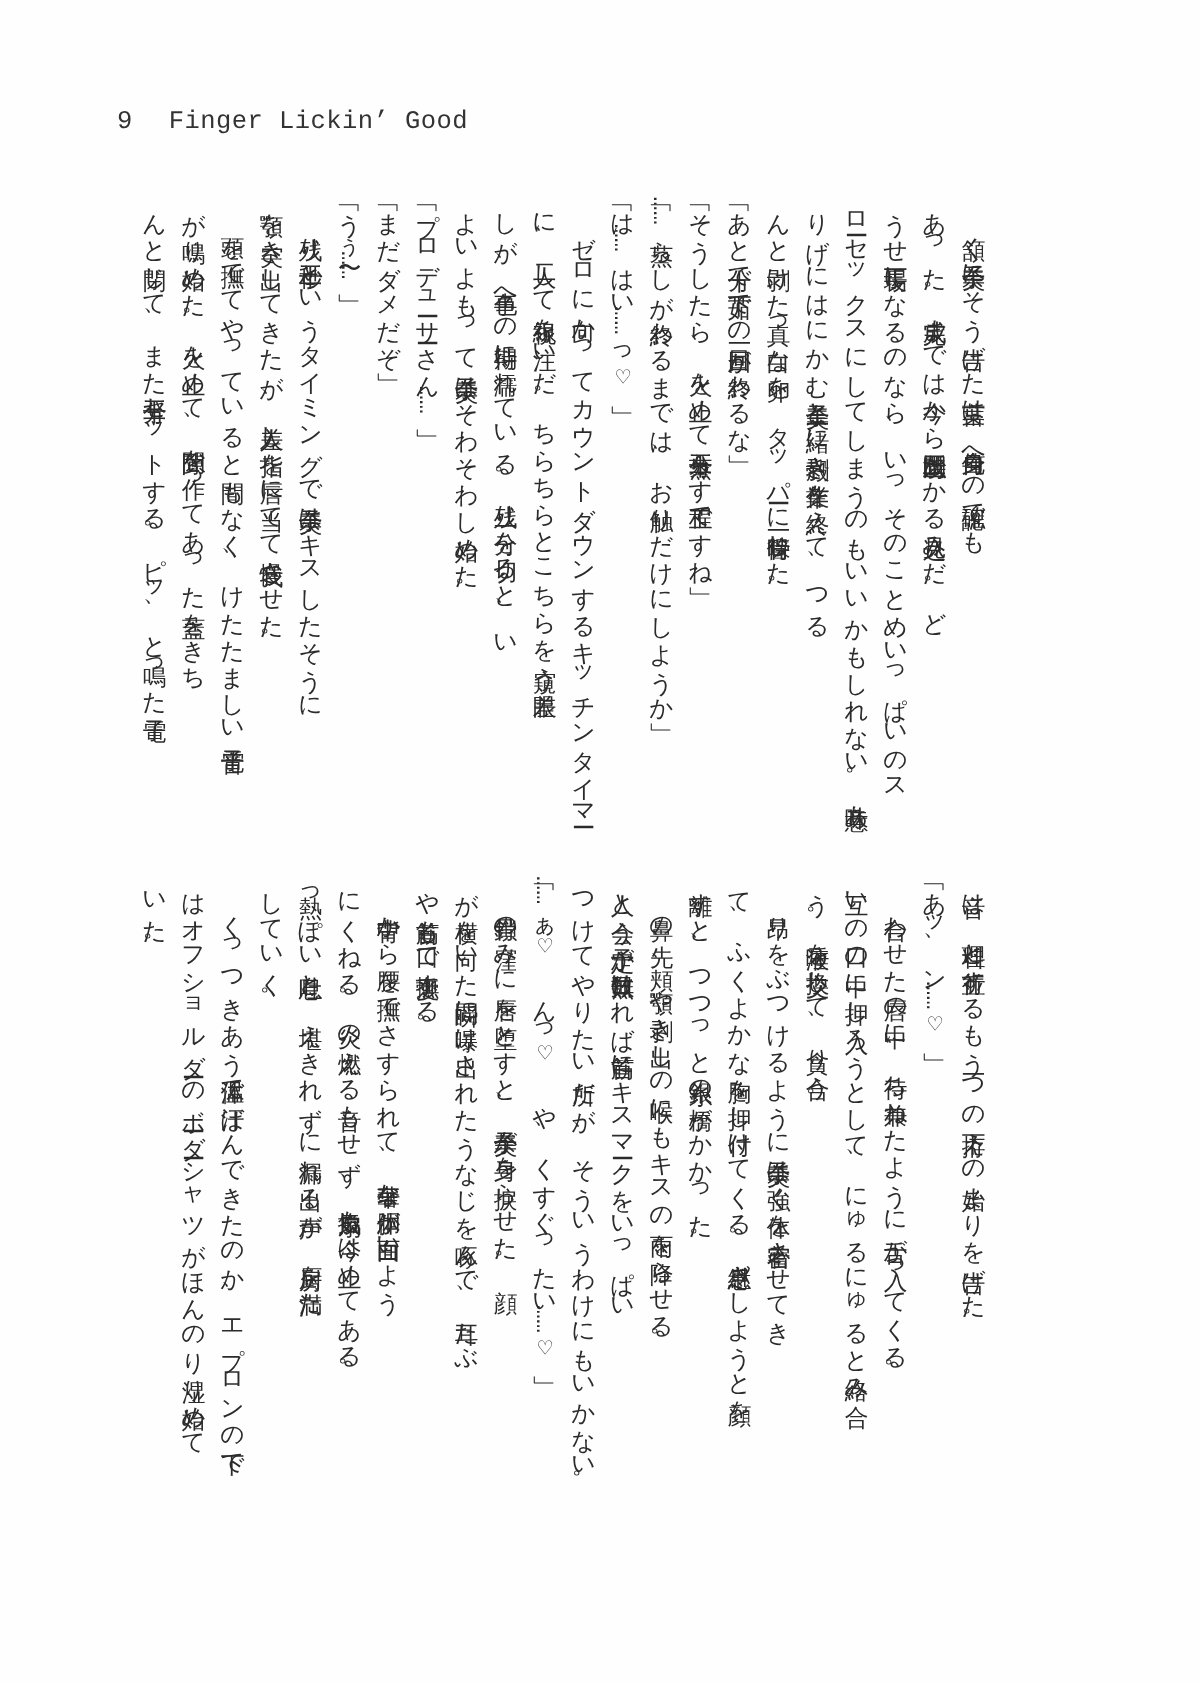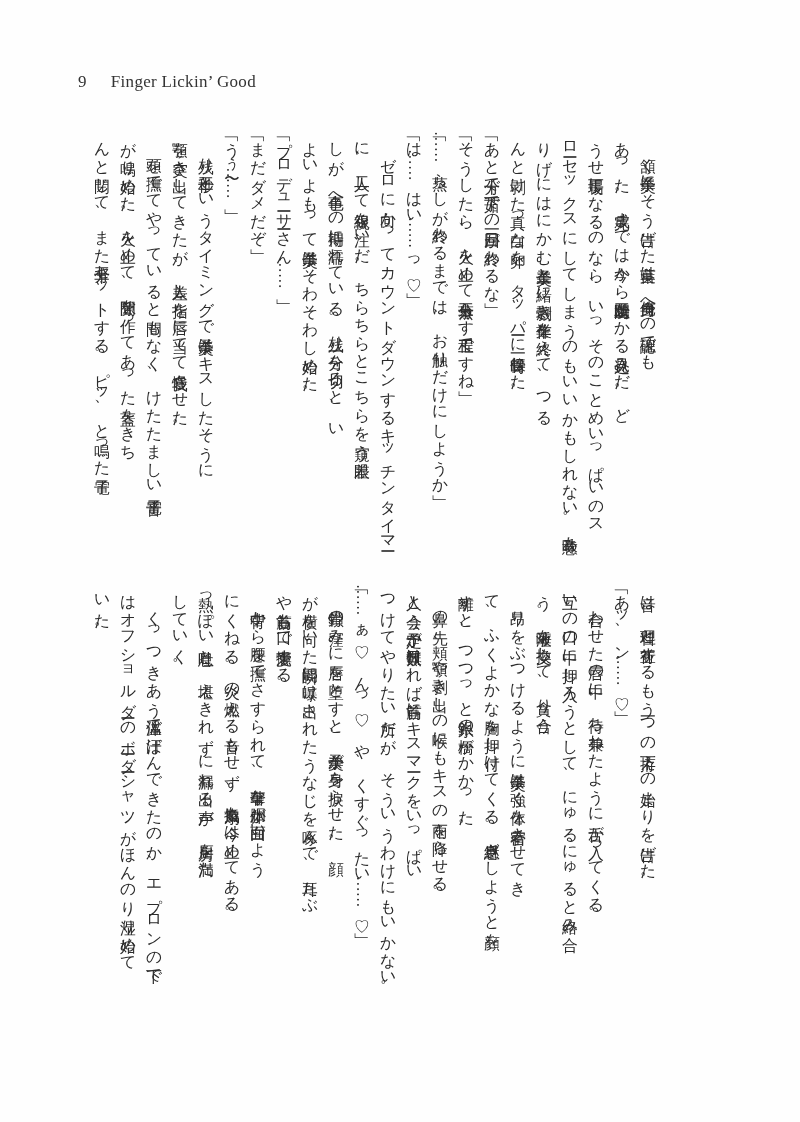--- a/index.html
+++ b/index.html
@@ -6,21 +6,21 @@
     margin: 0;
     padding: 0;
     background: #ffffff;
   }
   .page {
     position: relative;
     width: 800px;
     height: 1122px;
     background: #fefefe;
     overflow: hidden;
-    font-family: Liberation Serif, serif;
+    font-family: Liberation Mono, monospace;
     color: #2b2b2b;
   }
   .header {
     position: absolute;
     left: 78px;
     top: 72px;
     font-size: 17px;
     letter-spacing: 0.3px;
     color: #333333;
     white-space: nowrap;

